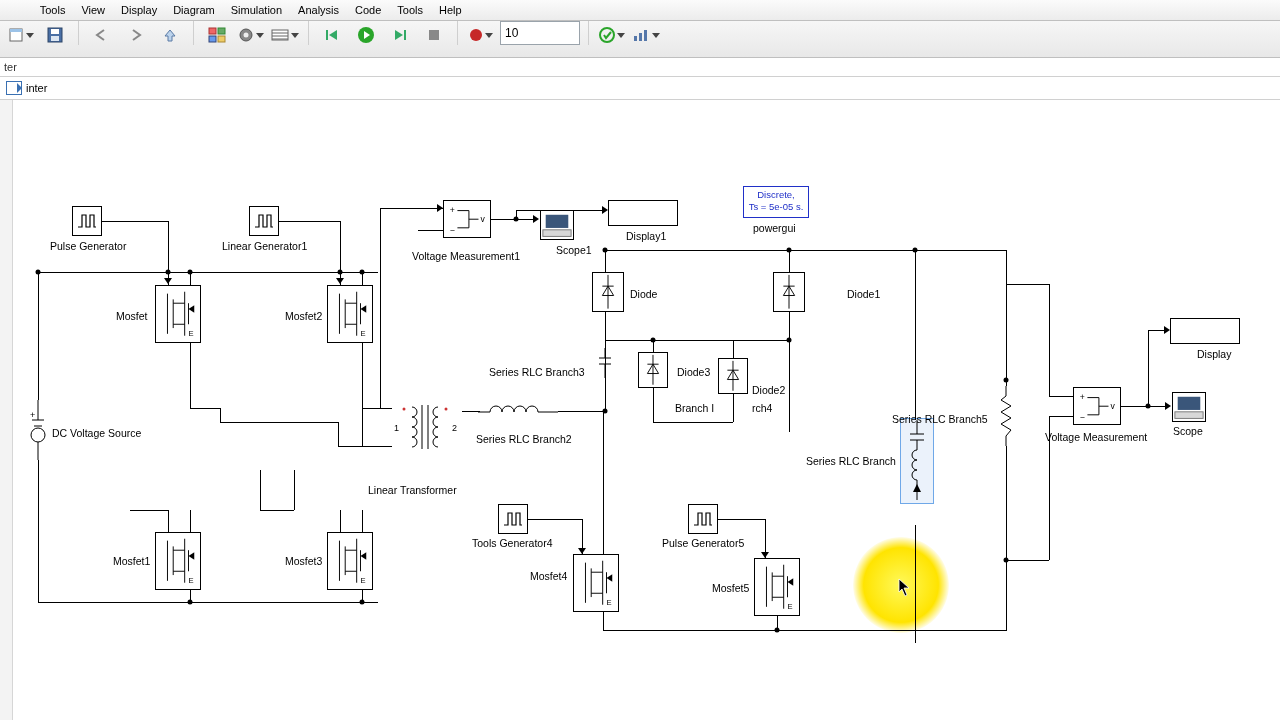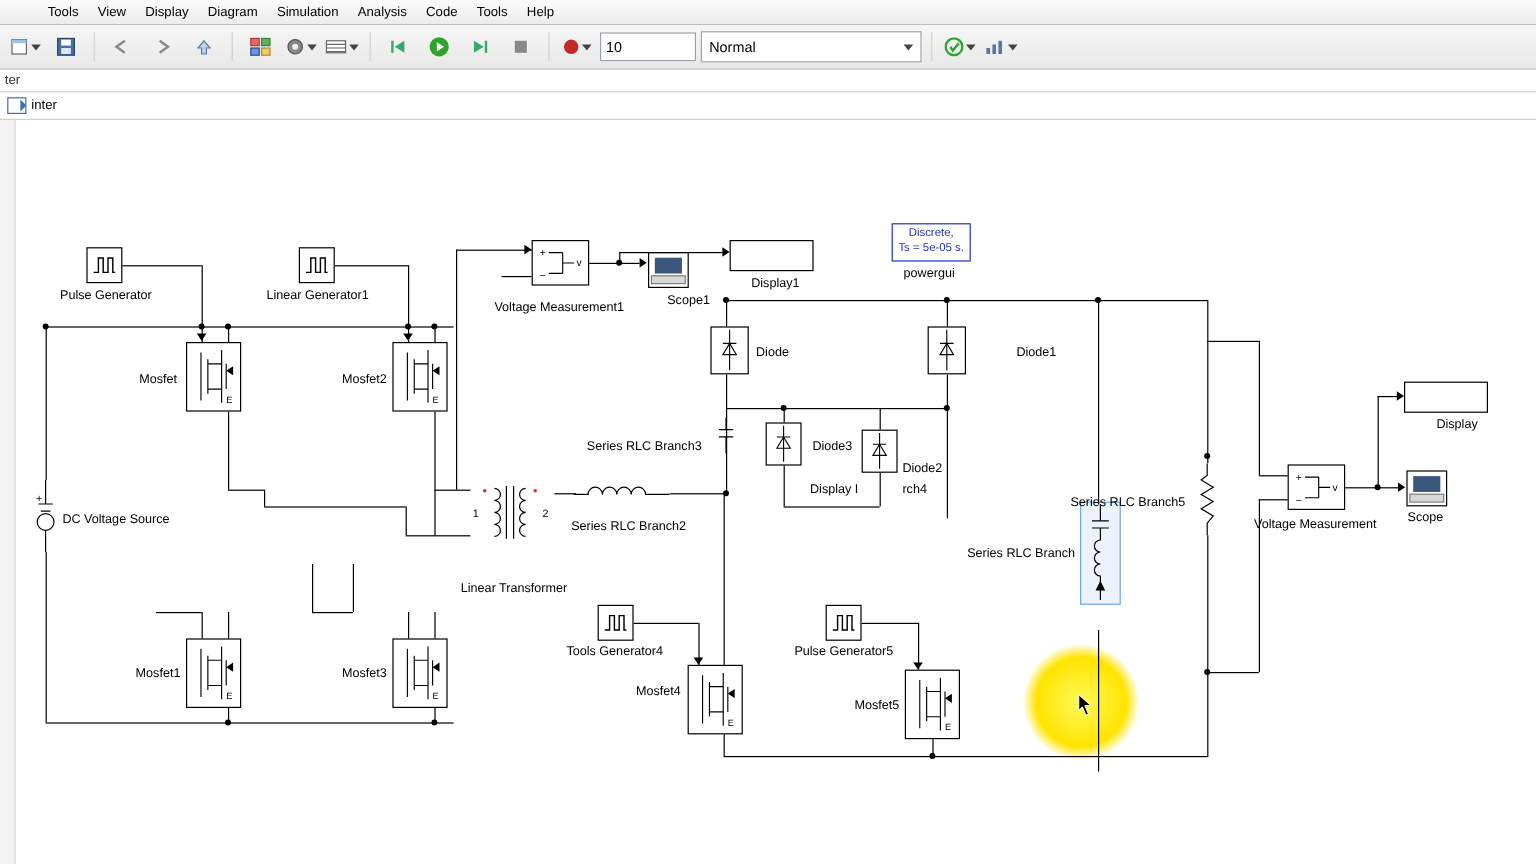--- a/index.html
+++ b/index.html
@@ -1,18 +1,18 @@
 <!DOCTYPE html>
 <html><head>
 <meta charset="utf-8">
 <style>
   html,body{margin:0;padding:0;font-family:"Segoe UI",Tahoma,Arial,sans-serif;font-size:11px;background:#fff;color:#000;overflow:hidden}
   .menubar{display:flex;align-items:center;height:20px;background:linear-gradient(#fbfbfb,#ececec);border-bottom:1px solid #bfbfbf;padding:0 6px;gap:16px}
   .menubar span{cursor:default}
-  .toolbar{display:flex;align-items:center;height:36px;background:linear-gradient(#f6f6f6,#e8e8e8);border-bottom:1px solid #bfbfbf;padding:0 6px;gap:4px}
+  .toolbar{display:flex;height:36px;background:linear-gradient(#f6f6f6,#e8e8e8);border-bottom:1px solid #bfbfbf;padding:0 6px;gap:4px}
   .tb-btn{width:28px;height:26px;border:1px solid transparent;border-radius:3px;display:flex;align-items:center;justify-content:center;background:transparent}
   .tb-sep{width:1px;height:24px;background:#cfcfcf;margin:0 4px}
   .tb-drop{display:flex;align-items:center}
   .tb-drop .caret{margin-left:2px}
   svg{display:block}
   .stop-time{width:70px;height:22px;border:1px solid #9aa3ab;background:#fff;padding:0 4px;font-size:12px}
   .mode-select{width:170px;height:24px;border:1px solid #9aa3ab;background:#fff;display:flex;align-items:center;justify-content:space-between;padding:0 6px;font-size:12px}
   .subtitle{height:18px;border-bottom:1px solid #d0d0d0;padding-left:4px;display:flex;align-items:center;color:#333;font-size:11px}
   .crumb{height:22px;border-bottom:1px solid #d0d0d0;display:flex;align-items:center;gap:4px;padding:0 6px}
   .crumb .box{width:14px;height:12px;border:1px solid #3a70b2;background:#fff;position:relative}
@@ -137,24 +137,20 @@
       </svg>
     </div>
   <div class="tb-sep"></div>
   <div class="tb-btn tb-drop">
       <svg width="14" height="14">
         <circle cx="7" cy="7" r="6" fill="#c62828"></circle>
       </svg>
       <div class="caret"></div>
     </div>
   <input class="stop-time" value="10" style="">
-  <div class="mode-select">
-    <span>Normal</span>
-    <div class="caret"></div>
-  </div>
   <div class="tb-sep"></div>
   <div class="tb-btn tb-drop">
       <svg width="16" height="16">
         <circle cx="8" cy="8" r="7" fill="none" stroke="#2aa52a" stroke-width="2"></circle>
         <path d="M5 8 L7 11 L12 5" fill="none" stroke="#2aa52a" stroke-width="2"></path>
       </svg>
       <div class="caret"></div>
     </div>
   <div class="tb-btn tb-drop">
       <svg width="18" height="14">
@@ -346,21 +342,21 @@
       <path d="M20 10 a5 5 0 0 1 0 10 a5 5 0 0 1 0 10 a5 5 0 0 1 0 10 a5 5 0 0 1 0 10" fill="none" stroke="#000"></path>
       <path d="M46 10 a5 5 0 0 0 0 10 a5 5 0 0 0 0 10 a5 5 0 0 0 0 10 a5 5 0 0 0 0 10" fill="none" stroke="#000"></path>
       <line x1="30" y1="8" x2="30" y2="52" stroke="#000"></line>
         <line x1="36" y1="8" x2="36" y2="52" stroke="#000"></line>
       <text x="2" y="34" font-size="9">1</text>
         <text x="60" y="34" font-size="9">2</text>
       <circle cx="12" cy="12" r="1.5" fill="#c33"></circle>
         <circle cx="54" cy="12" r="1.5" fill="#c33"></circle>
     </svg>
   </div>
-  <div class="lbl" style="left:384px;top:384px">Linear Transformer</div>
+  <div class="lbl" style="left:368px;top:384px">Linear Transformer</div>
 
   <div style="position:absolute;left:478px;top:302px;width:80px;height:20px" class="glyph">
     <svg viewBox="0 0 80 20">
         <path d="M0 10 H12 a6 6 0 0 1 12 0 a6 6 0 0 1 12 0 a6 6 0 0 1 12 0 a6 6 0 0 1 12 0 H80" fill="none" stroke="#000"></path>
       </svg>
   </div>
   <div class="lbl" style="left:476px;top:333px">Series RLC Branch2</div>
 
   <div style="position:absolute;left:598px;top:248px;width:14px;height:30px" class="glyph">
     <svg viewBox="0 0 14 30">
@@ -420,21 +416,21 @@
 
   <div class="blk" style="left:718px;top:258px;width:30px;height:36px">
     <svg viewBox="0 0 30 36">
         <line x1="15" y1="2" x2="15" y2="34" stroke="#000"></line>
         <polygon points="9,22 21,22 15,12" fill="none" stroke="#000"></polygon>
         <line x1="9" y1="12" x2="21" y2="12" stroke="#000"></line>
       </svg>
   </div>
   <div class="lbl" style="left:752px;top:284px">Diode2</div>
   <div class="lbl" style="left:752px;top:302px">rch4</div>
-  <div class="lbl" style="left:675px;top:302px">Display I</div>
+  <div class="lbl" style="left:675px;top:302px">Branch I</div>
 
   <div class="blk" style="left:1073px;top:287px;width:48px;height:38px">
     <svg viewBox="0 0 48 38">
         <text x="6" y="13" font-size="9">+</text>
         <text x="6" y="33" font-size="9">−</text>
         <text x="38" y="22" font-size="9">v</text>
         <path d="M14 10 H26 M14 28 H26 M26 10 V28 M26 19 H36" stroke="#000" fill="none"></path>
       </svg>
   </div>
   <div class="lbl" style="left:1045px;top:331px">Voltage Measurement</div>

